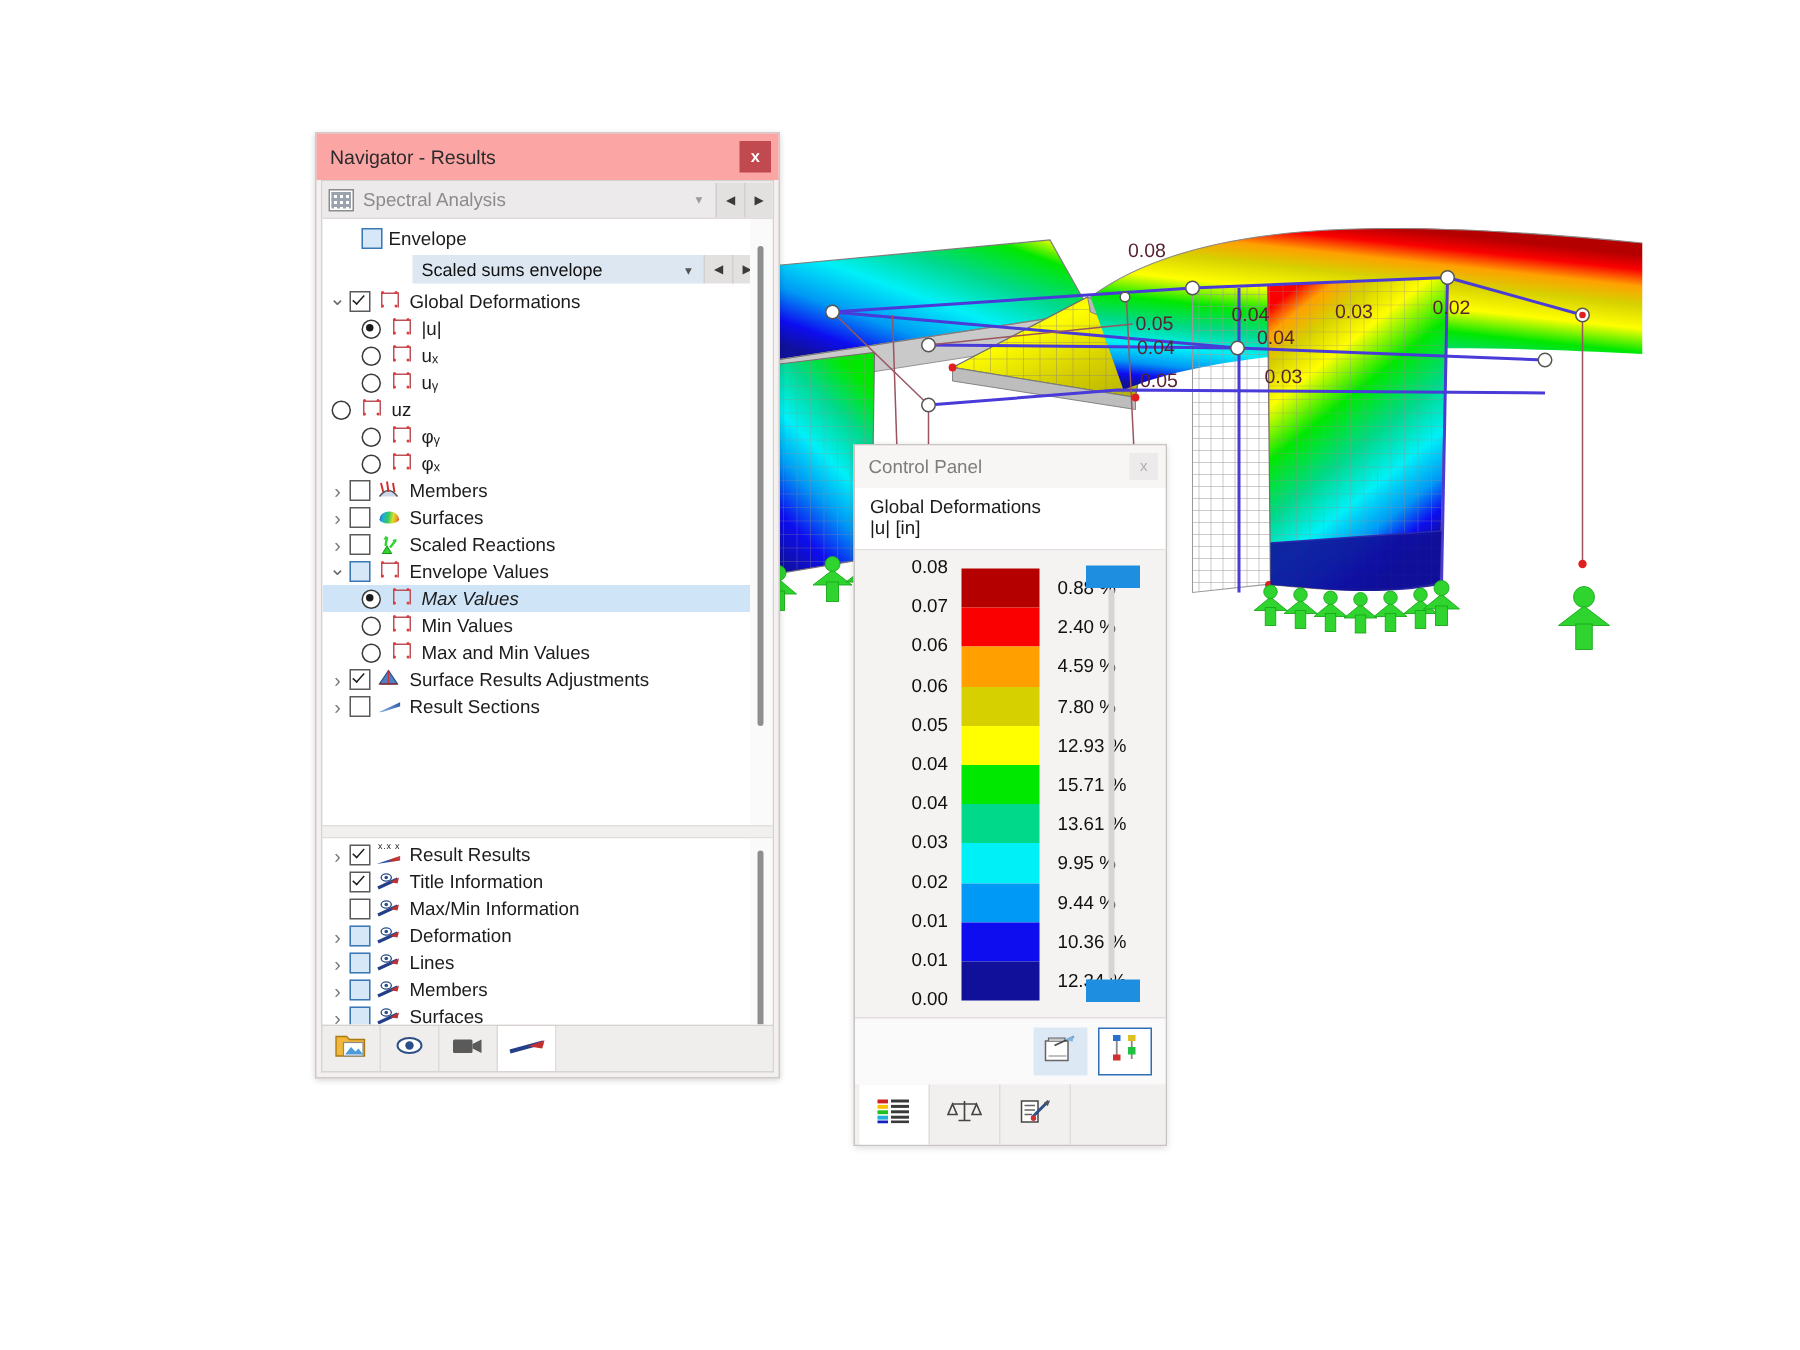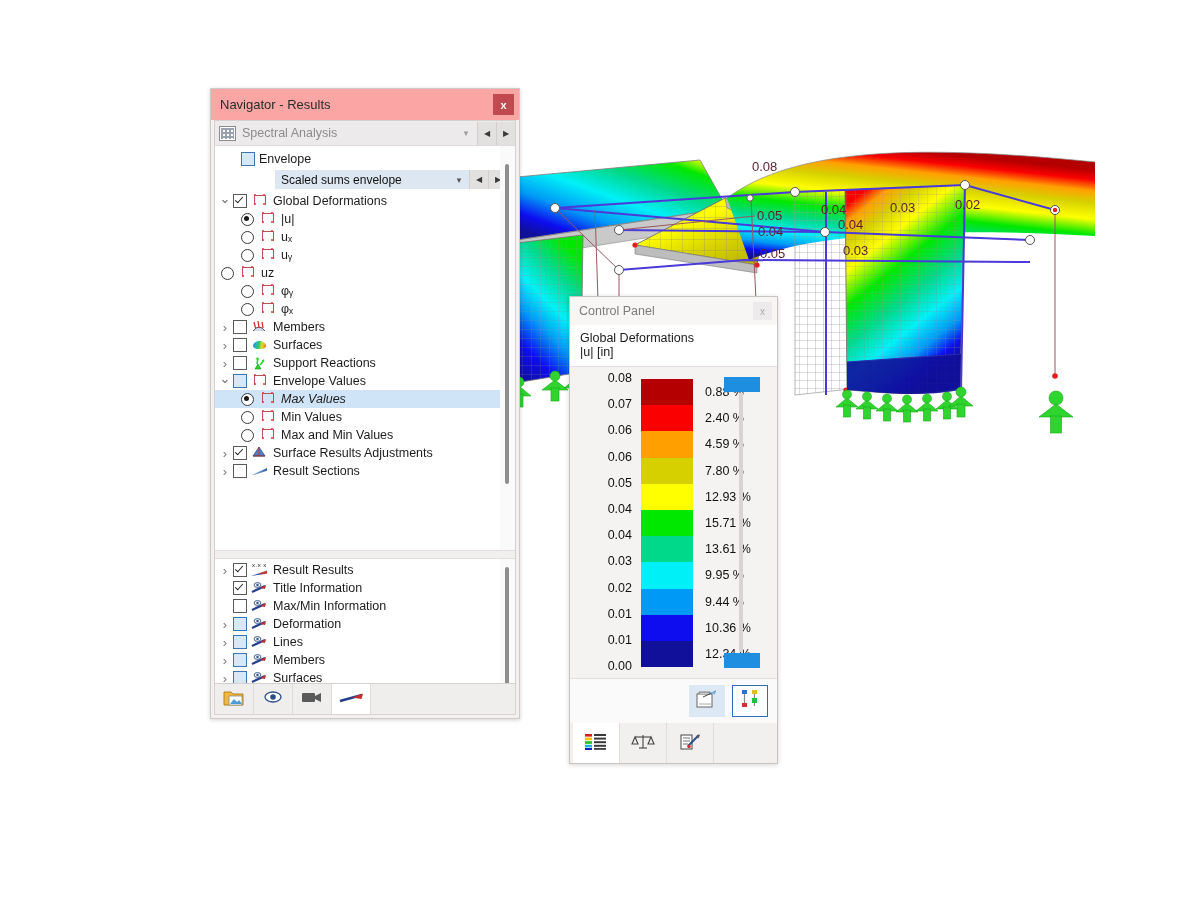--- a/index.html
+++ b/index.html
@@ -589,21 +589,21 @@
               </div>
               <div class="tree-row">
                 <span class="expander" style="font-size: 13px; color: rgb(122, 122, 122);">›</span>
                 <span class="cbox dark"></span>
                 <span class="ticon"><svg width="17" height="14">
                     <path d="M4,13 l3,-5 l3,5 z" fill="#2fd42f" stroke="#1a9a1a" stroke-width=".7"></path>
                     <path d="M6,8 l1,-6 M9,9 l4,-5" stroke="#2fd42f" stroke-width="1.6"></path>
                     <path d="M6.2,1 l-1.6,2.6 l3.2,0 z" fill="#2fd42f"></path>
                     <path d="M13.4,3.4 l-2.8,0.6 l1.4,2.2 z" fill="#2fd42f"></path>
                   </svg></span>
-                <span class="tlabel">Support Reactions</span>
+                <span class="tlabel">Scaled Reactions</span>
               </div>
               <div class="tree-row">
                 <span class="expander" style="font-size: 13px; position: relative; top: -3px;">⌄</span>
                 <span class="cbox blue-fill"></span>
                 <span class="ticon"><span class="ic-frame"></span><span class="ic-dots">
                     <i style="left:1px;top:0"></i>
                     <i style="left:10px;top:0"></i>
                     <i style="left:1px;top:9px"></i>
                     <i style="left:10px;top:9px"></i>
                   </span></span>

